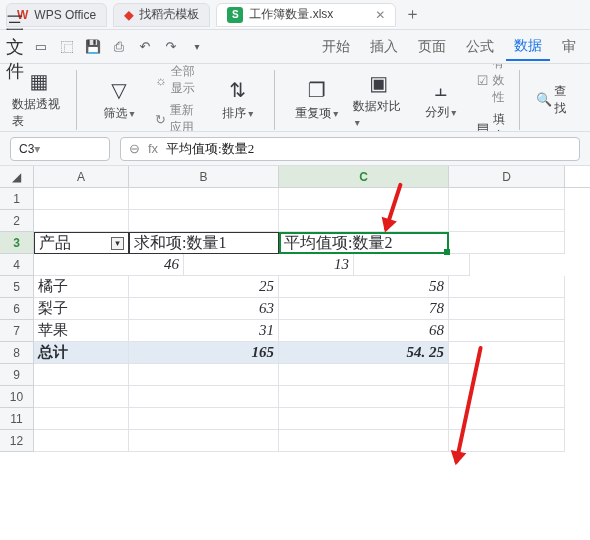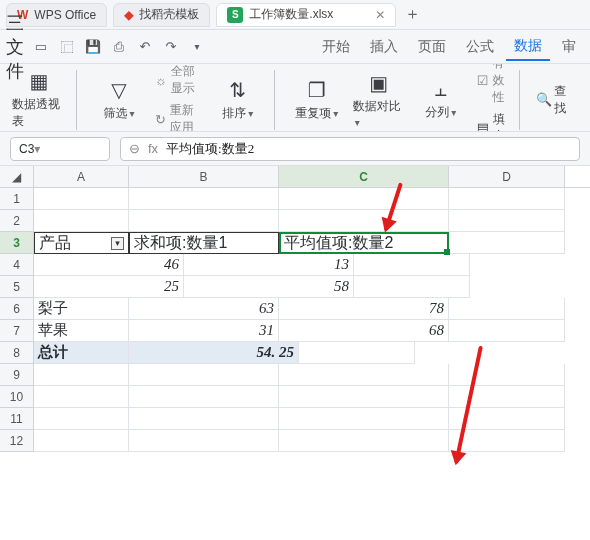--- a/index.html
+++ b/index.html
@@ -119,21 +119,21 @@
            font-size:15px; }
            
   
   .col-A { width:95px; }   
   .col-B { width:150px; }  
   .col-C { width:170px; }  
   .col-D { width:116px; }  
 
   .num   { justify-content:flex-end; font-family:"SimSun","Songti SC",serif;font-style:italic; }
   .zh    { justify-content:flex-start; font-family:"SimSun","Songti SC",serif; }
-  .hdrzh { font-family:Liberation Sans, sans-serif; font-size:16px;gap:12px; }
+  .hdrzh { font-family:Liberation Serif, serif; font-size:16px;gap:12px; }
 
   
   .pivot-cell { background:#fff; border:1px solid #333 !important; }
   .pivot-data { background:#fff; font-family:"SimSun","Songti SC",serif; }
   .tot-row .cell { background:var(--tot-row); font-weight:700;
                    font-family:"SimSun","Songti SC",serif; }
 
   
   .dd { width:13px; height:13px; border:1px solid #666;
         display:inline-flex; align-items:center; justify-content:center;
@@ -328,39 +328,41 @@
         </div>
         <div class="cell col-D"></div>
       </div>
 
       <div class="row">
         <div class="cell col-B pivot-data num">46</div>
         <div class="cell col-C pivot-data num">13</div>
         <div class="cell col-D"></div>
       </div>
       <div class="row">
+        <div class="cell col-A pivot-data zh">橘子</div>
         <div class="cell col-B pivot-data num">25</div>
         <div class="cell col-C pivot-data num">58</div>
         <div class="cell col-D"></div>
       </div>
       <div class="row">
         <div class="cell col-A pivot-data zh">梨子</div>
         <div class="cell col-B pivot-data num">63</div>
         <div class="cell col-C pivot-data num">78</div>
         <div class="cell col-D"></div>
       </div>
       <div class="row">
         <div class="cell col-A pivot-data zh">苹果</div>
         <div class="cell col-B pivot-data num">31</div>
         <div class="cell col-C pivot-data num">68</div>
         <div class="cell col-D"></div>
       </div>
 
       <div class="row tot-row">
         <div class="cell col-A zh">总计</div>
+        <div class="cell col-B num">165</div>
         <div class="cell col-C num">54. 25</div>
         <div class="cell col-D" style="background:#fff;font-weight:400;"></div>
       </div>
 
       <div class="row">
         <div class="cell col-A"></div>
         <div class="cell col-B"></div>
         <div class="cell col-C"></div>
         <div class="cell col-D"></div>
       </div>

